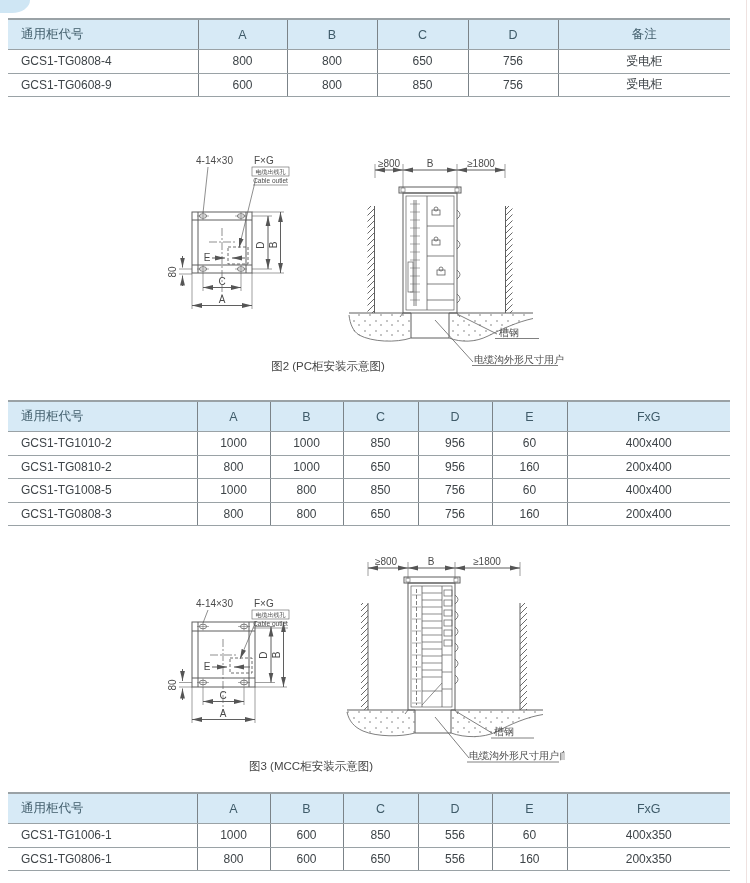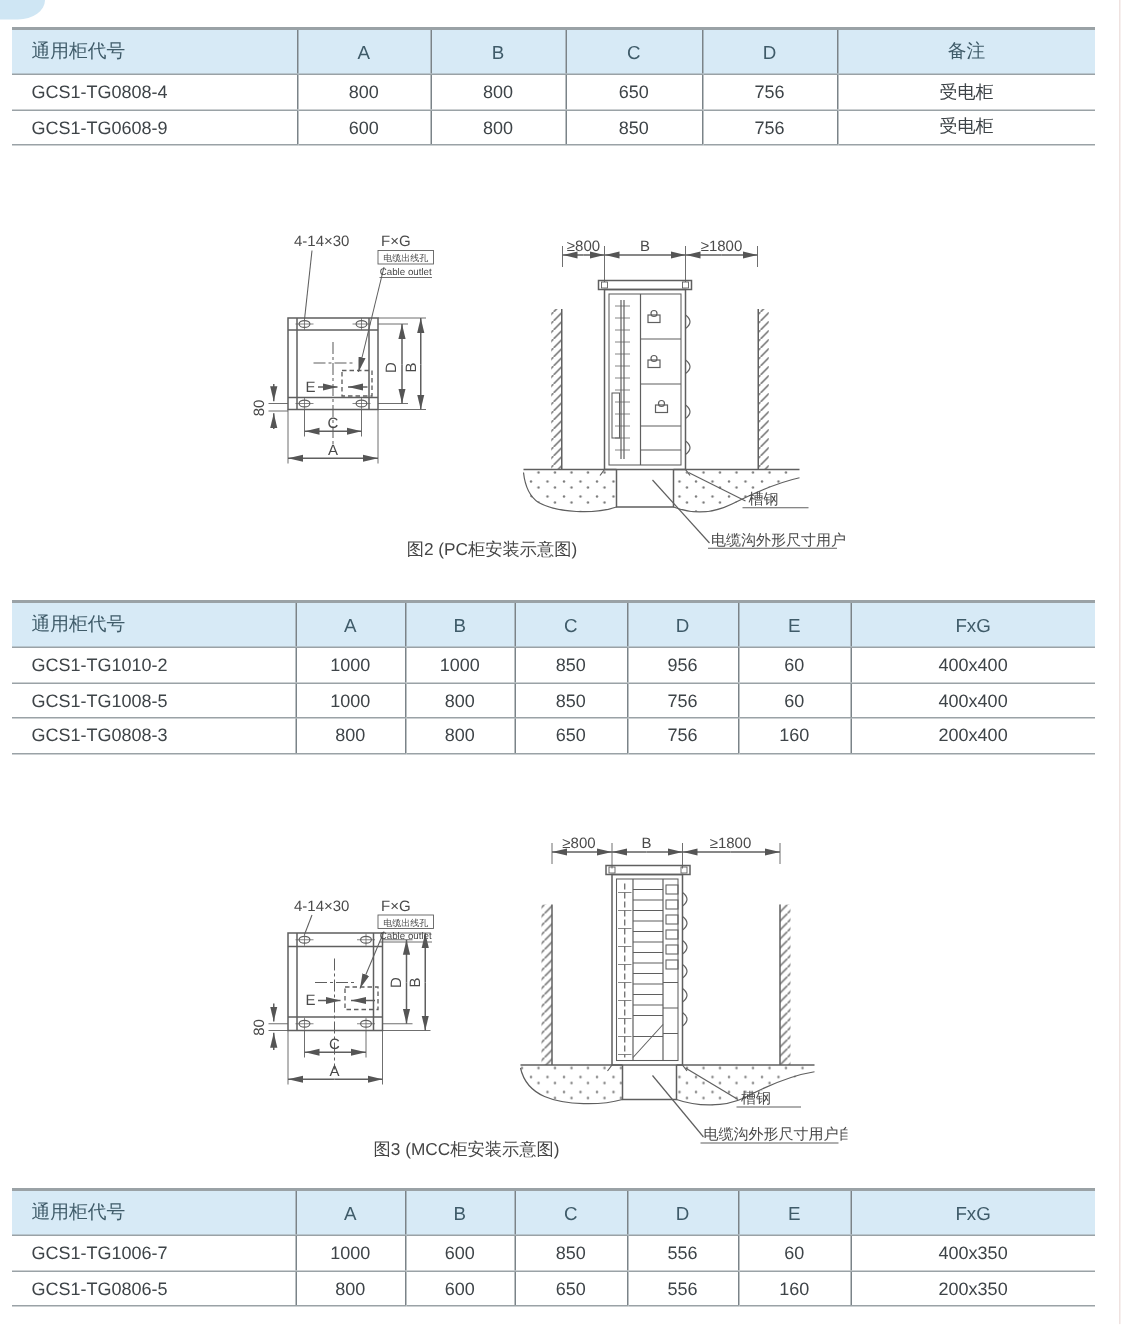--- a/index.html
+++ b/index.html
@@ -255,20 +255,29 @@
         <tr>
           <td class="first">GCS1-TG1010-2</td>
           <td>1000</td>
           <td>1000</td>
           <td>850</td>
           <td>956</td>
           <td>60</td>
           <td>400x400</td>
         </tr>
         <tr>
+          <td class="first">GCS1-TG0810-2</td>
+          <td>800</td>
+          <td>1000</td>
+          <td>650</td>
+          <td>956</td>
+          <td>160</td>
+          <td>200x400</td>
+        </tr>
+        <tr>
           <td class="first">GCS1-TG1008-5</td>
           <td>1000</td>
           <td>800</td>
           <td>850</td>
           <td>756</td>
           <td>60</td>
           <td>400x400</td>
         </tr>
         <tr>
           <td class="first">GCS1-TG0808-3</td>
@@ -471,30 +480,30 @@
           <th>A</th>
           <th>B</th>
           <th>C</th>
           <th>D</th>
           <th>E</th>
           <th>FxG</th>
         </tr>
       </thead>
       <tbody>
         <tr>
-          <td class="first">GCS1-TG1006-7</td>
+          <td class="first">GCS1-TG1006-1</td>
           <td>1000</td>
           <td>600</td>
           <td>850</td>
           <td>556</td>
           <td>60</td>
           <td>400x350</td>
         </tr>
         <tr>
-          <td class="first">GCS1-TG0806-5</td>
+          <td class="first">GCS1-TG0806-1</td>
           <td>800</td>
           <td>600</td>
           <td>650</td>
           <td>556</td>
           <td>160</td>
           <td>200x350</td>
         </tr>
       </tbody>
     </table>
 </div>

